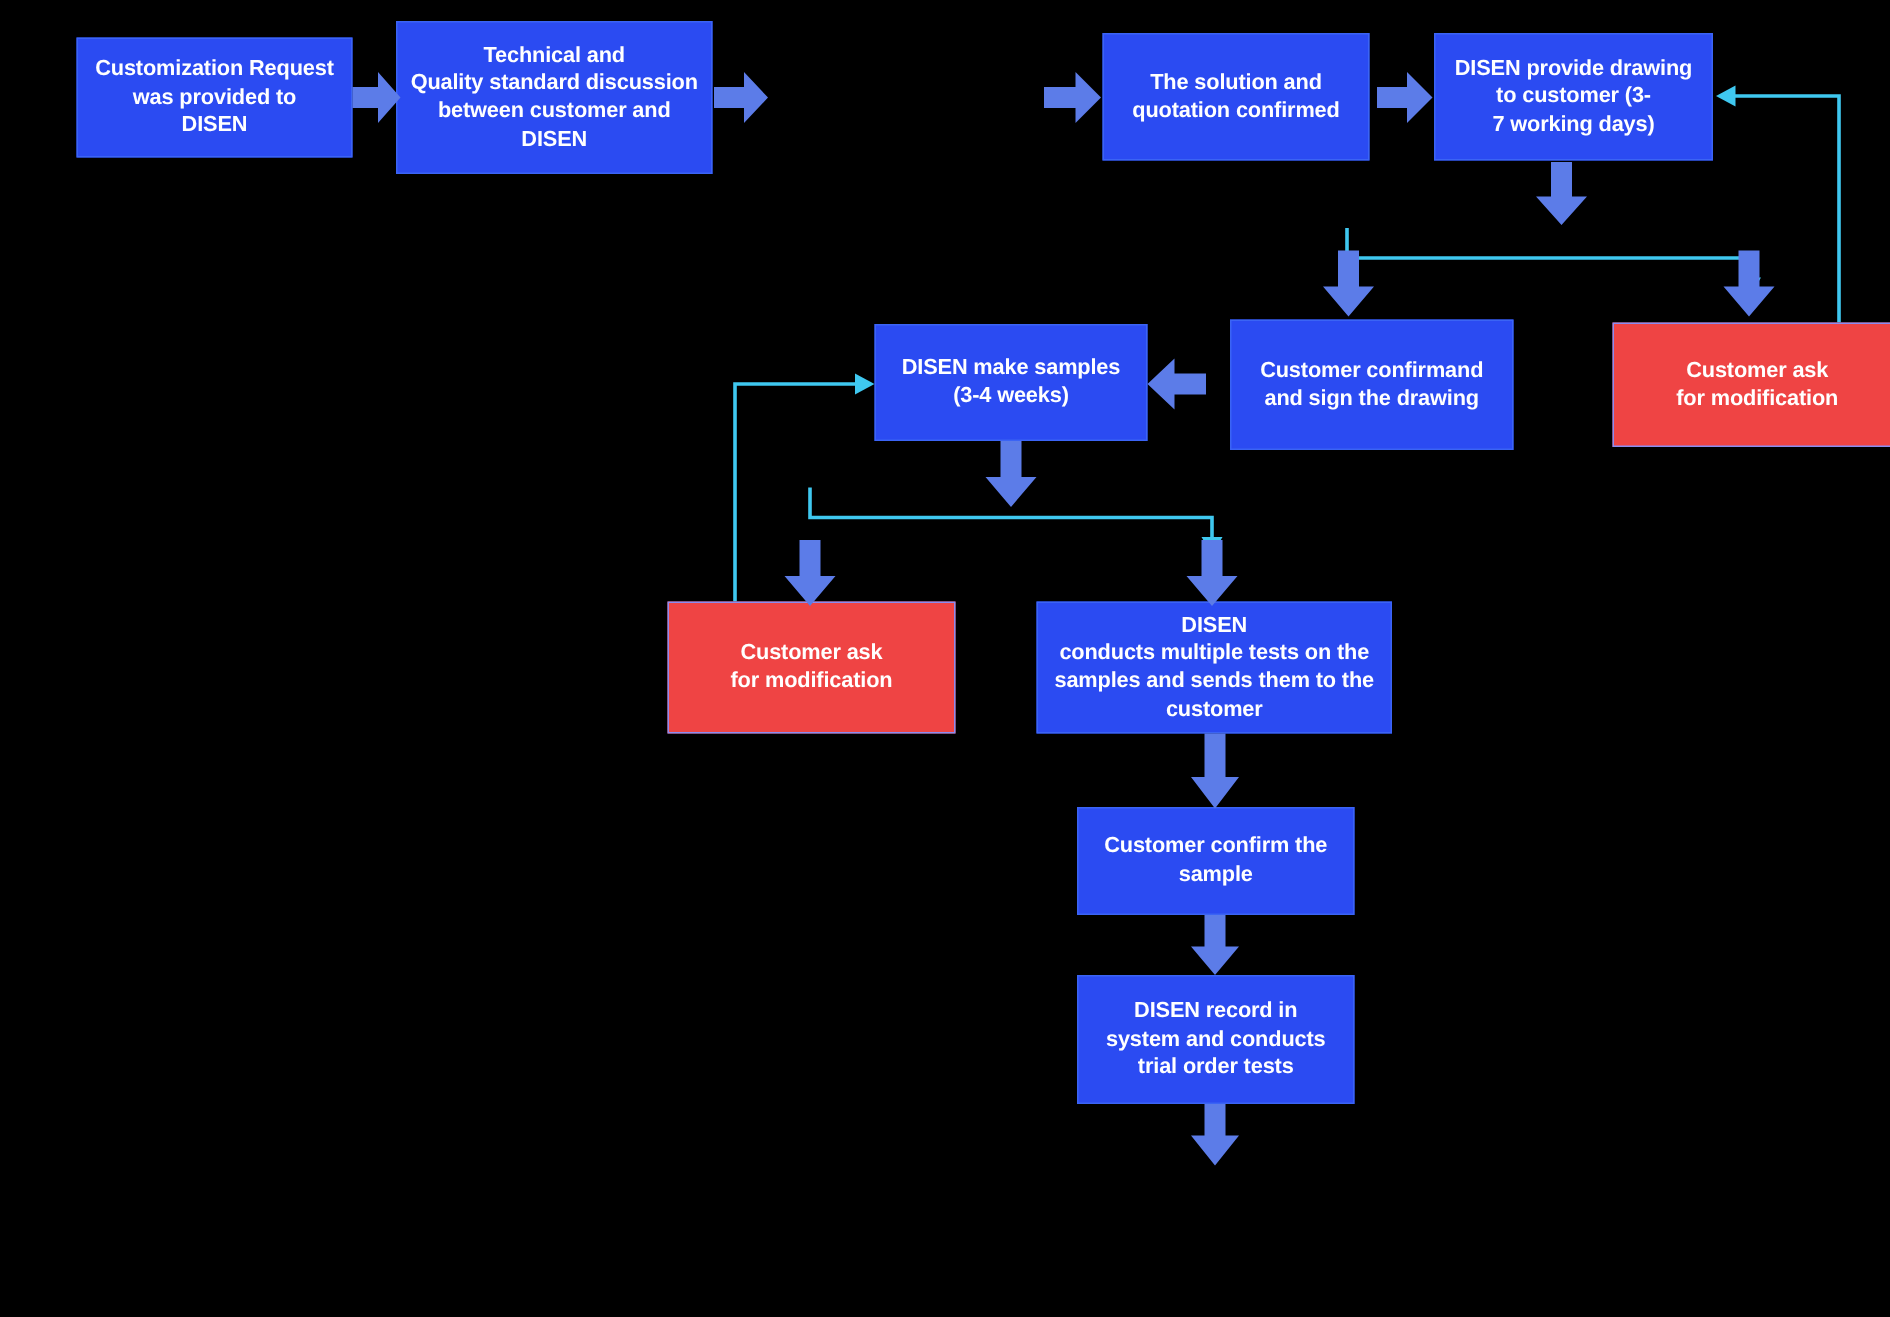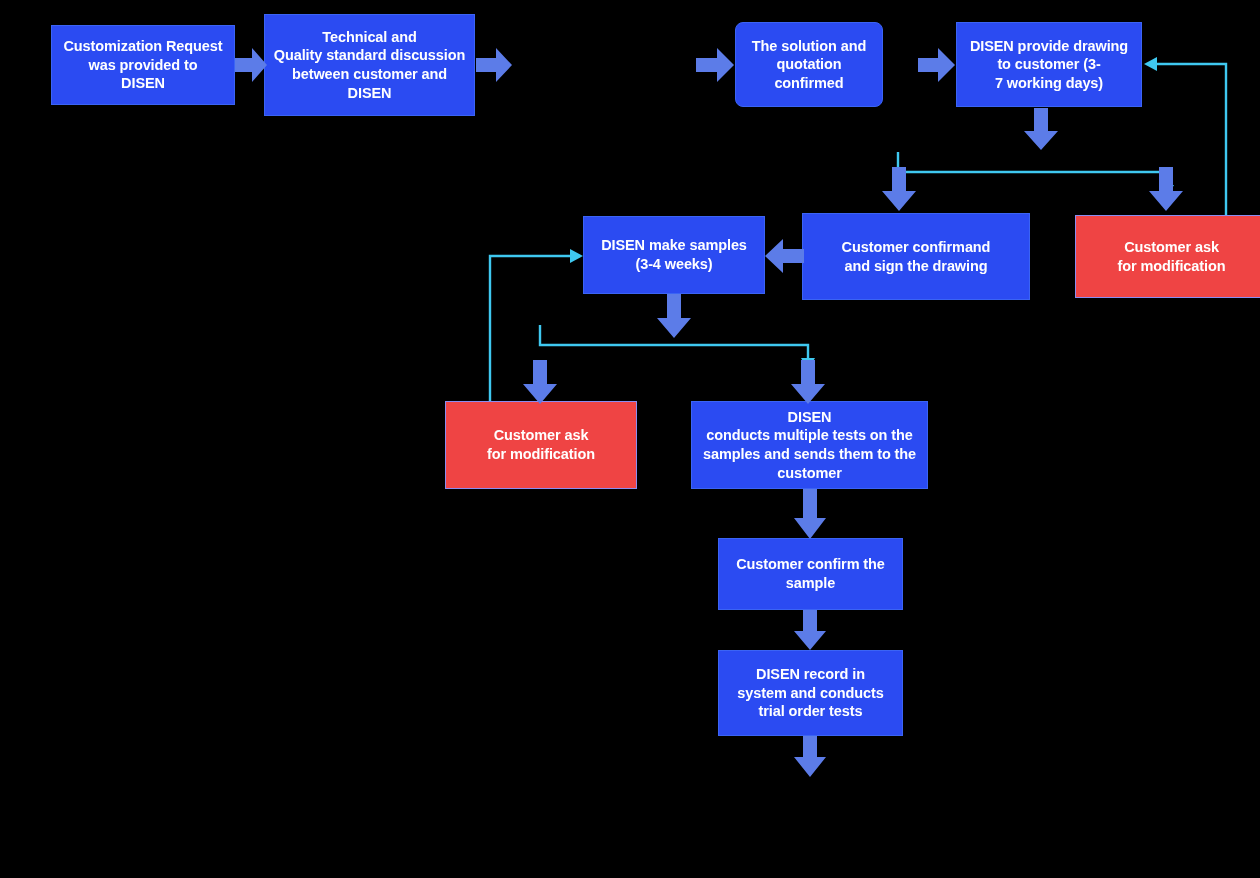--- a/index.html
+++ b/index.html
@@ -160,33 +160,33 @@
 
   <div class="node" style="left:22px; top:25px; width:184px; height:80px;">
     <span>Customization Request<br>was provided to<br>DISEN</span>
   </div>
 
   <div class="node" style="left:235px; top:14px; width:211px; height:102px;">
     <span>Technical and<br>Quality standard discussion<br>between customer and<br>DISEN</span>
   </div>
 
 
-  <div class="node" style="left:706px; top:22px; width:148px; height:85px;border-radius:8px;">
+  <div class="node" style="left:706px; top:22px; width:178px; height:85px;">
     <span>The solution and<br>quotation confirmed</span>
   </div>
 
   <div class="node" style="left:927px; top:22px; width:186px; height:85px;">
     <span>DISEN provide drawing<br>to customer (3-<br>7 working days)</span>
   </div>
 
   <div class="node alt" style="left:1046px; top:215px; width:193px; height:83px;">
     <span>Customer ask<br>for modification</span>
   </div>
 
-  <div class="node" style="left:773px; top:213px; width:228px; height:87px;">
+  <div class="node" style="left:791px; top:213px; width:189px; height:87px;">
     <span>Customer confirmand<br>and sign the drawing</span>
   </div>
 
   <div class="node" style="left:554px; top:216px; width:182px; height:78px;">
     <span>DISEN make samples<br>(3-4 weeks)</span>
   </div>
 
   <div class="node alt" style="left:416px; top:401px; width:192px; height:88px;">
     <span>Customer ask<br>for modification</span>
   </div>

